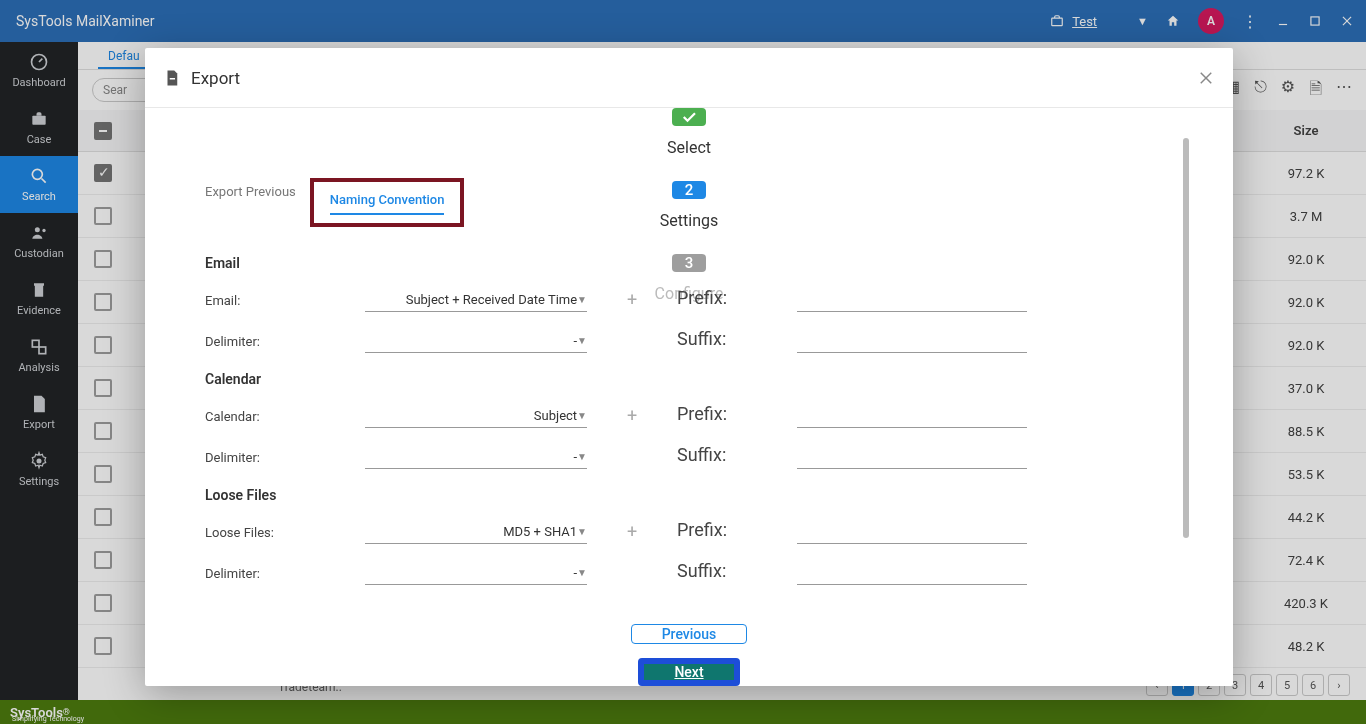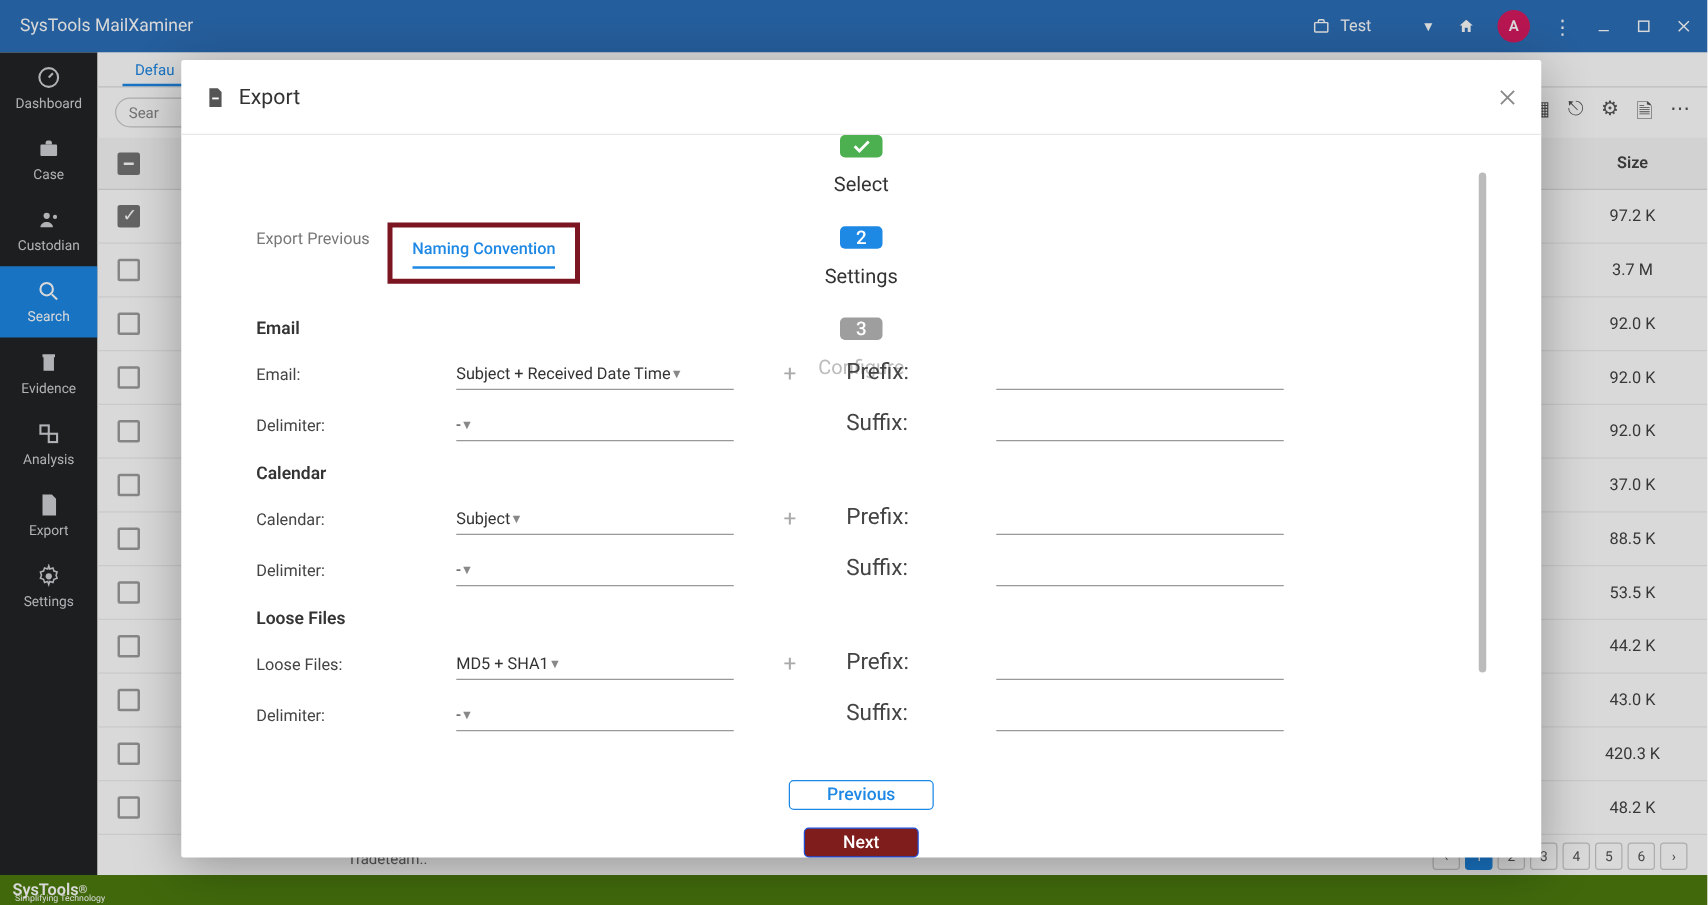--- a/index.html
+++ b/index.html
@@ -2,21 +2,21 @@
 <html><head>
 <meta charset="utf-8">
 <style>
 * { margin:0; padding:0; box-sizing:border-box; font-family:-apple-system,BlinkMacSystemFont,"Segoe UI",Roboto,Arial,sans-serif; }
 body { width:1366px; height:724px; overflow:hidden; background:#f0f0f0; position:relative; }
 
 
 .titlebar { height:42px; background:#2c6fb8; color:#fff; display:flex; align-items:center; padding:0 12px; }
 .titlebar-title { font-size:14px; margin-left:4px; flex:0 0 auto; }
 .titlebar-spacer { flex:1; }
-.titlebar-case { display:flex; align-items:center; gap:8px; font-size:13px; }
+.titlebar-case { display:flex; align-items:center; gap:8px; font-size:13px;text-decoration:underline; }
 .titlebar-right { display:flex; align-items:center; gap:18px; margin-left:40px; }
 .avatar { width:26px; height:26px; border-radius:50%; background:#d81b60; display:flex; align-items:center; justify-content:center; font-size:12px; font-weight:600; }
 .wicon { width:14px; height:14px; display:inline-block; }
 
 
 .sidebar { position:absolute; top:42px; left:0; width:78px; bottom:24px; background:#222426; display:flex; flex-direction:column; }
 .sidebar-item { color:#cfd2d6; font-size:11px; display:flex; flex-direction:column; align-items:center; gap:4px; padding:10px 0; cursor:pointer; }
 .sidebar-item.active { background:#1e88e5; color:#fff; }
 .sidebar-icon { width:20px; height:20px; }
 
@@ -73,31 +73,31 @@
 .dlg-tab { font-size:13px; color:#777; padding:6px 0; }
 .dlg-tab.active { color:#1e88e5; border-bottom:2px solid #1e88e5; font-weight:500; }
 .highlight-box { border:4px solid #7b1522; padding:4px 16px 8px 16px; margin-left:-16px; }
 
 
 .dlg-body { flex:1; overflow:auto; padding:10px 60px; position:relative; }
 .scrollbar-fake { position:absolute; right:44px; top:90px; width:6px; height:400px; background:#bbb; border-radius:3px; }
 .section-heading { font-size:14px; font-weight:600; color:#333; margin:18px 0 10px; }
 .form-row { display:flex; align-items:end; margin:16px 0; }
 .form-label { width:160px; font-size:13px; color:#444; padding-bottom:4px; }
-.select { width:222px; border:none; border-bottom:1px solid #999; font-size:13px; padding:4px 0; color:#333; display:flex; justify-content:flex-start; align-items:center; }
+.select { width:222px; border:none; border-bottom:1px solid #999; font-size:13px; padding:4px 0; color:#333; display:flex; justify-content:flex-end; align-items:center; }
 .select .caret { color:#888; font-size:10px; }
 .plus-col { width:90px; text-align:center; color:#aaa; font-size:18px; padding-bottom:2px; }
 .pf-label { width:120px; font-size:18px; color:#444; padding-bottom:4px; }
 .underline-input { width:230px; border:none; border-bottom:1px solid #999; height:20px; }
 
 
 .dlg-footer { height:62px; display:flex; justify-content:flex-end; align-items:center; gap:14px; padding:0 30px;flex-direction:column; }
 .btn { height:38px; padding:0 30px; border-radius:4px; font-size:14px; font-weight:500; cursor:pointer; }
 .btn-outline { background:#fff; color:#1e88e5; border:1px solid #1e88e5; }
-.btn-primary { background:#7f1d1d; color:#fff; border:1px solid #1d4ed8; }
+.btn-primary { background:#0f766e; color:#fff; border:6px solid #1d4ed8;text-decoration:underline; }
 svg { display:block; }
 </style>
 </head>
 <body>
 
 <div class="titlebar">
   <span class="titlebar-title">SysTools MailXaminer</span>
   <div class="titlebar-spacer"></div>
   <div class="titlebar-case">
     <svg class="wicon" viewBox="0 0 24 24" fill="none" stroke="#fff" stroke-width="2">
@@ -136,34 +136,34 @@
       </svg>
     <span>Dashboard</span>
   </div>
   <div class="sidebar-item">
     <svg class="sidebar-icon" viewBox="0 0 24 24" fill="currentColor">
         <rect x="4" y="8" width="16" height="11" rx="1"></rect>
         <path d="M9 8V6a2 2 0 012-2h2a2 2 0 012 2v2"></path>
       </svg>
     <span>Case</span>
   </div>
+  <div class="sidebar-item active">
+    <svg class="sidebar-icon" viewBox="0 0 24 24" fill="none" stroke="currentColor" stroke-width="2">
+        <circle cx="10" cy="10" r="6"></circle>
+        <line x1="15" y1="15" x2="20" y2="20"></line>
+      </svg>
+    <span>Search</span>
+  </div>
   <div class="sidebar-item">
     <svg class="sidebar-icon" viewBox="0 0 24 24" fill="currentColor">
         <circle cx="10" cy="8" r="3"></circle>
         <path d="M4 19c0-3 3-5 6-5s6 2 6 5"></path>
         <circle cx="18" cy="9" r="2"></circle>
       </svg>
     <span>Custodian</span>
-  </div>
-  <div class="sidebar-item active">
-    <svg class="sidebar-icon" viewBox="0 0 24 24" fill="none" stroke="currentColor" stroke-width="2">
-        <circle cx="10" cy="10" r="6"></circle>
-        <line x1="15" y1="15" x2="20" y2="20"></line>
-      </svg>
-    <span>Search</span>
   </div>
   <div class="sidebar-item">
     <svg class="sidebar-icon" viewBox="0 0 24 24" fill="currentColor">
         <path d="M6 4h12v3H6zM7 7h10v13H7z"></path>
       </svg>
     <span>Evidence</span>
   </div>
   <div class="sidebar-item">
     <svg class="sidebar-icon" viewBox="0 0 24 24" fill="none" stroke="currentColor" stroke-width="2">
         <rect x="4" y="4" width="8" height="8"></rect>
@@ -270,21 +270,21 @@
             <div class="checkbox"></div>
           </div>
           <div class="col-flex"></div>
           <div class="col-size">44.2 K</div>
         </div>
         <div class="grid-row">
           <div class="col-check">
             <div class="checkbox"></div>
           </div>
           <div class="col-flex"></div>
-          <div class="col-size">43.0 K</div>
+          <div class="col-size">72.4 K</div>
         </div>
         <div class="grid-row">
           <div class="col-check">
             <div class="checkbox"></div>
           </div>
           <div class="col-flex"></div>
           <div class="col-size">420.3 K</div>
         </div>
         <div class="grid-row">
           <div class="col-check">

